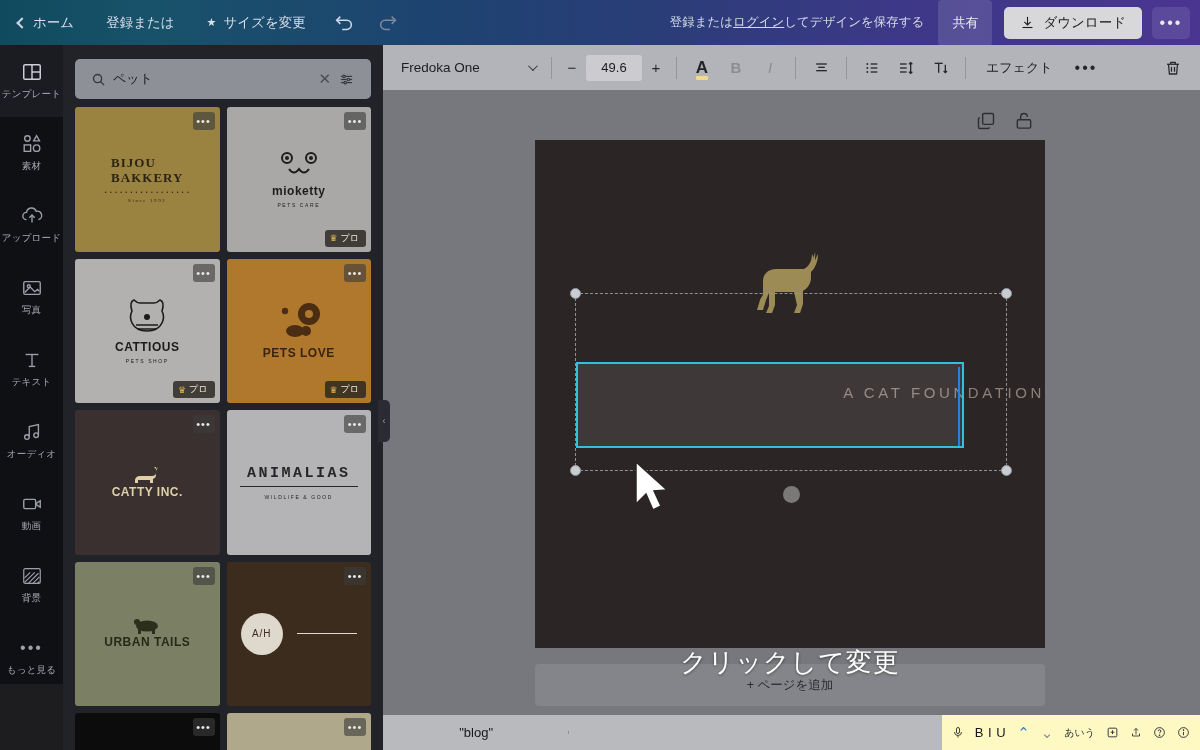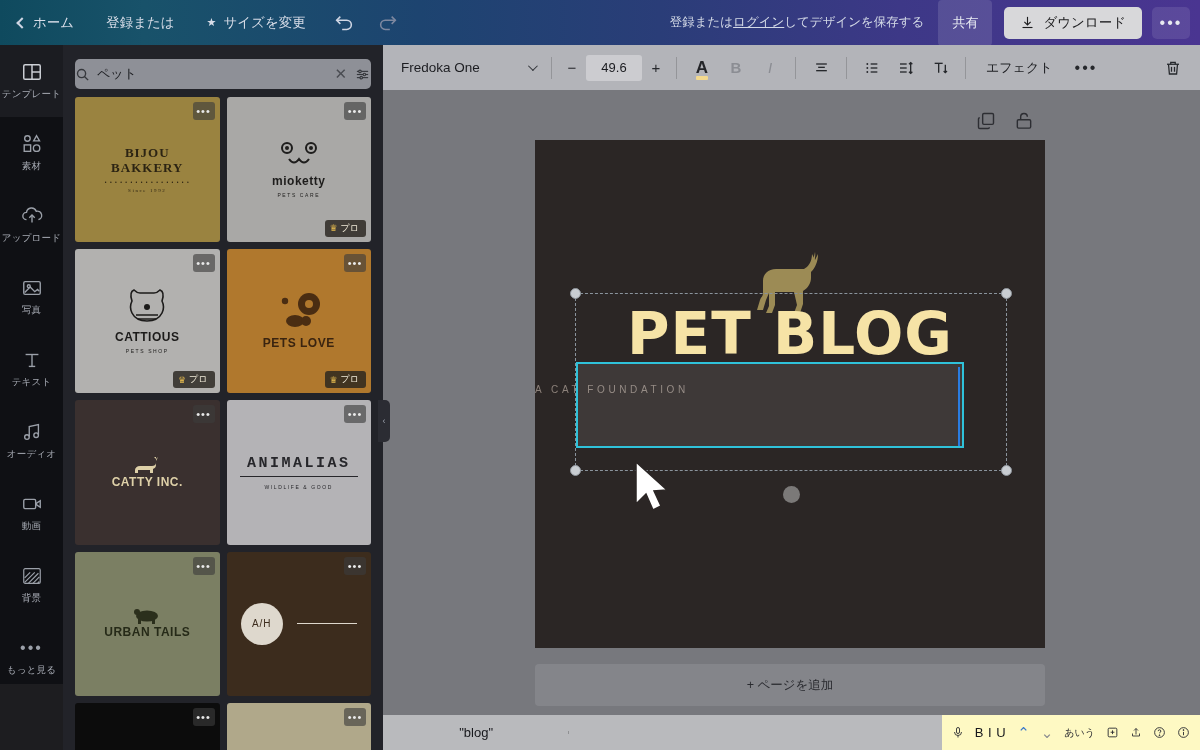--- a/index.html
+++ b/index.html
@@ -34,36 +34,36 @@
   
   .rail{ position:absolute; left:0; top:45px; width:63px; height:639px; background:#0f1014; }
   .rail-item{ height:72px; display:flex; flex-direction:column; align-items:center;
               justify-content:center; gap:5px; color:#a7abb4; cursor:pointer; }
   .rail-item.active{ background:#1b1c21; }
   .rail-label{ font-size:9.5px; letter-spacing:.2px; }
   .rail-ico{ width:22px; height:22px; display:block; }
   
   .panel{ position:absolute; left:63px; top:45px; width:320px; height:705px; background:#222329; }
   .search-wrap{ padding:14px 12px 8px 12px; }
-  .search{ height:30px; background:#8e9097; border-radius:5px; display:flex; align-items:center;
-           padding:0 0; gap:7px; }
+  .search{ height:40px; background:#8e9097; border-radius:5px; display:flex; align-items:center;
+           padding:0 16px; gap:7px; }
   .search-input{ flex:1; background:transparent; border:none; outline:none; color:#1b1c20;
                  font-size:13px; font-family:"Liberation Sans", sans-serif;}
   .search-input::placeholder{ color:#3b3d42; }
   .x-ico{ color:#4a4c52; font-size:15px; cursor:pointer; }
   .grid{ padding:0 12px; display:grid; grid-template-columns:1fr 1fr; gap:7px; }
   .card{ position:relative; aspect-ratio:1/1; border-radius:3px; overflow:hidden;
          display:flex; flex-direction:column; align-items:center; justify-content:center; cursor:pointer; }
   .card .dots{ position:absolute; right:5px; top:5px; width:22px; height:18px; border-radius:3px;
                background:rgba(60,60,60,.62); color:#e9e9e9; font-size:11px; letter-spacing:1px;
                display:flex; align-items:center; justify-content:center; }
   .pro{ position:absolute; right:5px; bottom:5px; background:rgba(40,36,30,.82); color:#f0ead8;
         font-size:9px; border-radius:3px; padding:2px 7px 2px 5px; display:flex; align-items:center; gap:3px;}
   .crown{ color:#e6bb4f; font-size:9px; }
-  .c-title{ font-size:12px; font-weight:bold; letter-spacing:.5px; text-align:center; line-height:1.15;}
+  .c-title{ font-size:12px; font-weight:bold; letter-spacing:.5px; text-align:left; line-height:1.15;}
   .c-sub{ font-size:5px; letter-spacing:1.6px; margin-top:3px; text-align:center; }
   .dotline{ font-size:5px; letter-spacing:1px; margin-top:3px; }
   
   .handle{ position:absolute; left:378px; top:400px; width:12px; height:42px;
            background:#2b2c33; border-radius:0 5px 5px 0; display:flex; align-items:center;
            justify-content:center; color:#9aa0ab; font-size:9px; cursor:pointer; z-index:5;}
   
   .etool{ position:absolute; left:383px; top:45px; width:817px; height:45px; background:#b3b4b9;
           display:flex; align-items:center; padding:0 10px; gap:0; }
   .font-sel{ width:150px; display:flex; align-items:center; justify-content:space-between;
@@ -88,21 +88,21 @@
           justify-content:center; cursor:pointer; }
   
   .stage{ position:absolute; left:383px; top:90px; width:817px; height:625px; background:#77787d; }
   .canv-tools{ position:absolute; left:593px; top:21px; display:flex; gap:18px; }
   .ct{ width:20px; height:20px; cursor:pointer; color:#2d2e33; }
   .design{ position:absolute; left:152px; top:50px; width:510px; height:508px; background:#2b2625; }
   .cat-wrap{ position:absolute; left:0; right:0; top:108px; display:flex; justify-content:center; }
   .pet-title{ position:absolute; left:0; right:0; top:160px; text-align:center;
               font-family:"DejaVu Sans", sans-serif; font-weight:bold; font-size:58px;
               letter-spacing:1px; color:#f6e3a6; }
-  .pet-sub{ position:absolute; left:0; right:0; top:244px; text-align:left; font-size:10px;
+  .pet-sub{ position:absolute; left:0; right:0; top:244px; text-align:right; font-size:15px;
             letter-spacing:3.6px; color:#8c817a; }
   .hnd{ position:absolute; width:11px; height:11px; border-radius:50%; background:#c9cdd2;
         border:1px solid #8f959c; }
   .hnd.tl{ left:-6px; top:-6px } .hnd.tr{ right:-6px; top:-6px }
   .hnd.bl{ left:-6px; bottom:-6px } .hnd.br{ right:-6px; bottom:-6px }
   .caret{ position:absolute; right:2px; top:3px; width:2px; height:79px; background:#2a7de1; }
   .tip{ position:absolute; left:0; right:0; top:505px; text-align:center; color:#fff;
         font-size:26px; font-family:"DejaVu Sans", sans-serif; letter-spacing:1px;
         text-shadow:0 1px 3px rgba(0,0,0,.5); }
   .tip-dot{ position:absolute; left:783px; top:501px; width:17px; height:17px; border-radius:50%;
@@ -448,37 +448,37 @@
     </svg>
   </div>
 
   <div class="design">
     <div class="cat-wrap">
       <svg width="96" height="70" viewBox="0 0 96 70">
         <path fill="#9c8b55" d="M70 6 C70 14 66 19 62 21 L34 21 C26 21 21 26 21 33 L21 46 C21 48 19 49 18 52 L15 62 L21 62 L24 52 L27 45 L27 58 L24 65 L30 65 L33 57 L33 44 L52 44 L55 57 L52 65 L58 65 L61 56 L61 43 C66 40 69 35 69 30 L69 24 C73 20 76 14 76 6 L73 12 L70 6 Z"></path>
         <path fill="#9c8b55" d="M68 21 C72 16 74 10 73 4 C72 10 70 15 66 19 Z"></path>
       </svg>
     </div>
-    <div class="pet-title">PET BLOG</div>
     <div class="pet-sub">A CAT FOUNDATION</div>
 
     <div style="position:absolute;left:40px;top:153px;width:432px;height:178px;border:1px dashed #8a939c;">
       <div class="hnd tl"></div>
       <div class="hnd tr"></div>
       <div class="hnd bl"></div>
       <div class="hnd br"></div>
     </div>
     <div style="position:absolute;left:41px;top:222px;width:388px;height:86px;border:2px solid #2fc2da;background:rgba(255,255,255,.09);">
       <div class="caret"></div>
     </div>
 
     <svg style="position:absolute;left:95px;top:318px" width="44" height="58" viewBox="0 0 44 58">
       <path d="M6 4 L6 46 L16 36 L23 52 L31 48 L24 33 L37 32 Z" fill="#ffffff" stroke="#2b2625" stroke-width="1.5"></path>
     </svg>
     <div class="tip-dot" style="left:248px;top:346px"></div>
+    <div class="tip">クリックして変更</div>
   </div>
 
   <div class="addpage">
     <span>+ ページを追加</span>
   </div>
 </div>
 
 <div class="kbbar">
   <div class="sugg">
     <div class="sg">"blog"</div>

